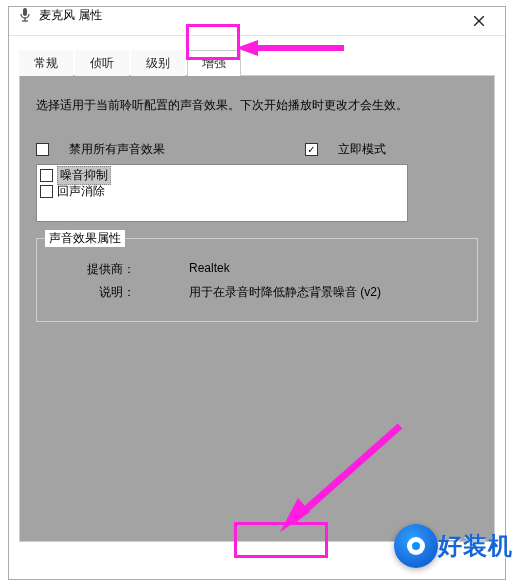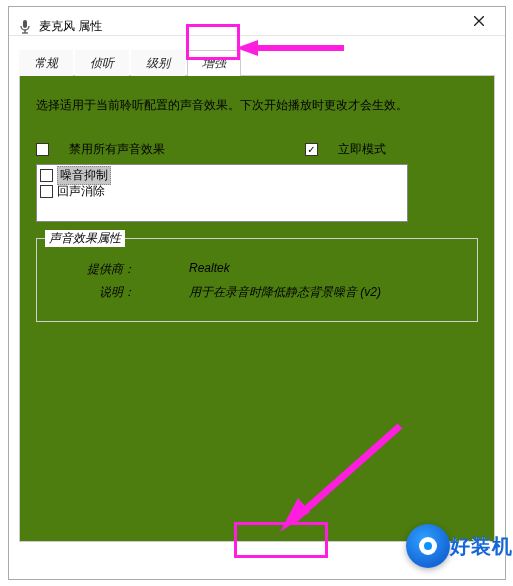--- a/index.html
+++ b/index.html
@@ -18,21 +18,21 @@
     left: 8px; top: 6px;
     width: 498px; height: 574px;
     background: #fff;
     border: 1px solid #aaa;
     display: flex;
     flex-direction: column;
   }
   .titlebar {
     height: 30px;
     display: flex;
-    align-items: flex-end;
+    align-items: flex-start;
     padding: 0 4px 0 8px;
     border-bottom: 1px solid #e5e5e5;
   }
   .titlebar .icon-mic svg { display: block; }
   .titlebar .title { margin-left: 6px; flex: 1; font-size: 12px; color: #000; }
   .close-btn {
     width: 44px; height: 28px;
     display: flex; align-items: center; justify-content: center;
     color: #222; font-size: 14px;
   }
@@ -52,21 +52,20 @@
   }
   .tab {
     padding: 4px 14px;
     border: 1px solid transparent;
     border-bottom: none;
     position: relative;
     top: 1px;
     background: #f9f9f9;
     margin-right: 2px;
     color: #222;
-    font-style: italic;
   }
   .tab.active {
     border-color: #ccc;
     background: #fff;
   }
 
   .highlight-box {
     position: absolute;
     border: 3px solid #ff1de0;
     pointer-events: none;
@@ -78,21 +77,21 @@
     position: absolute;
     pointer-events: none;
     z-index: 49;
   }
 
   .tabpage {
     border: 1px solid #ccc;
     border-top: none;
     height: 466px;
     padding: 10px 16px 10px 16px;
-    background: #4d7c0f;
+    background: #a3a3a3;
   }
 
   .desc { margin: 10px 0 26px 0; line-height: 1.6; color: #000; }
 
   .row-checks {
     display: flex;
     align-items: center;
   }
   .chk {
     display: inline-flex;
@@ -126,21 +125,20 @@
     background: #c5c5c5;
     border: 1px dotted #888;
     padding: 0 2px;
   }
 
   .groupbox {
     margin-top: 16px;
     border: 1px solid #d0d0d0;
     padding: 16px 10px 14px 10px;
     position: relative;
-    font-style: italic;
   }
   .groupbox .legend {
     position: absolute;
     top: -9px; left: 8px;
     background: #fff;
     padding: 0 4px;
     color: #000;
   }
   .kv { display: flex; margin: 6px 0; gap: 46px; }
   .kv .k { width: 96px; text-align: right; padding-right: 8px; }
@@ -179,21 +177,21 @@
     width: 18px; height: 18px; border-radius: 50%;
     background: #fff;
     position: relative;
   }
   .wm .circ .inner::after {
     content: ""; position: absolute; left: 5px; top: 5px;
     width: 8px; height: 8px; border-radius: 50%;
     background: #0a93ff;
   }
   .wm .txt {
-    font-size: 20px; font-weight: 700; color: #1566d6;
+    font-size: 24px; font-weight: 700; color: #1566d6;
     letter-spacing: 1px;
     text-shadow: 0 1px 0 #fff;
   }
 </style>
 </head>
 <body>
 
 <div class="window">
 
   <div class="titlebar">

